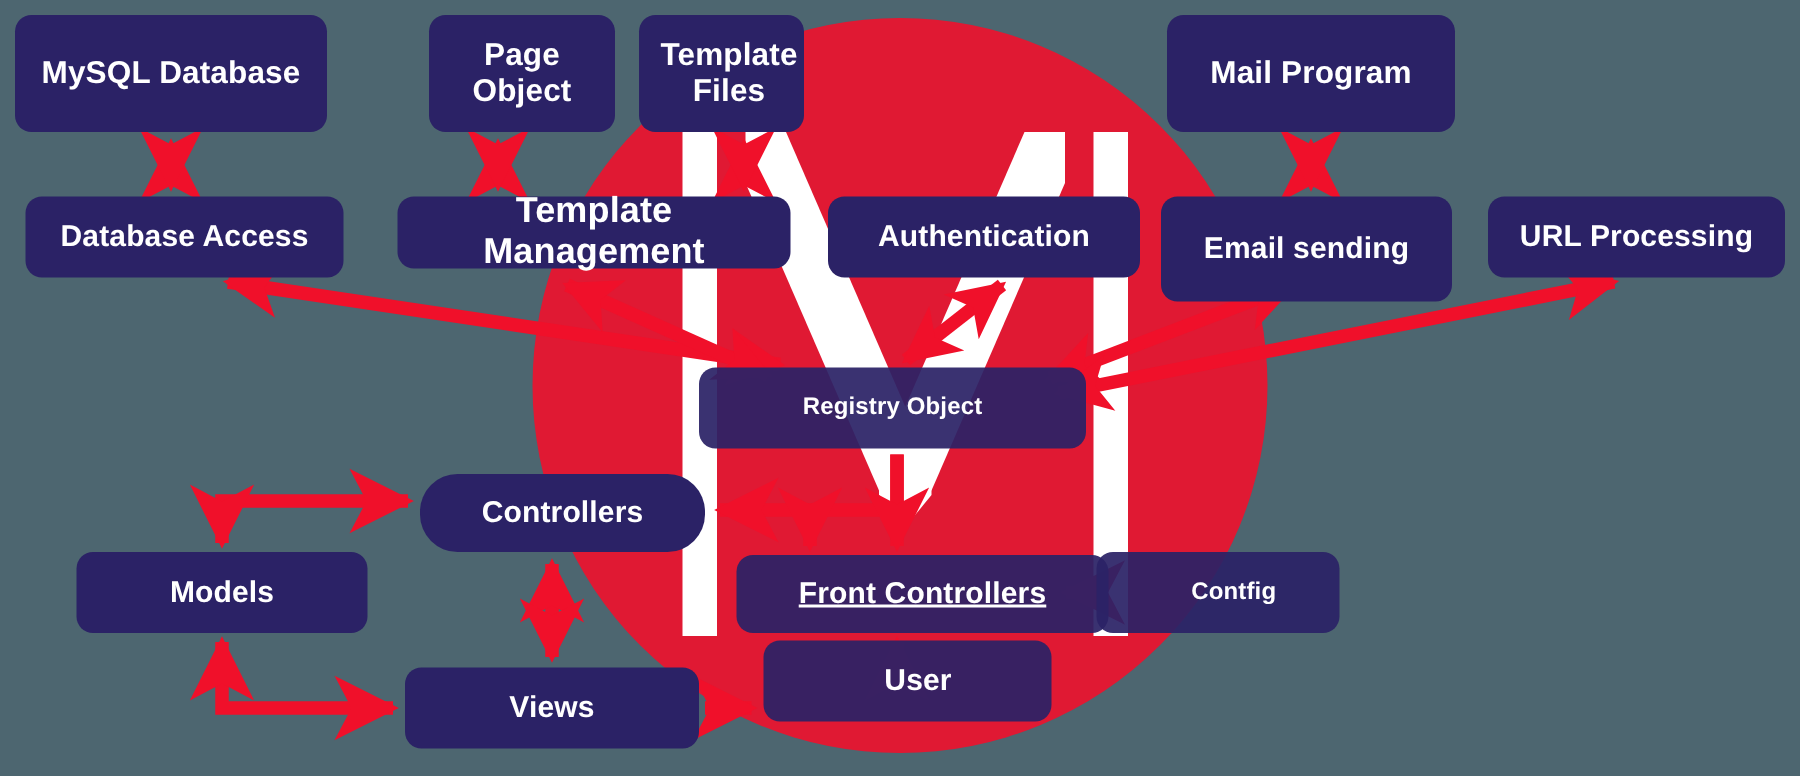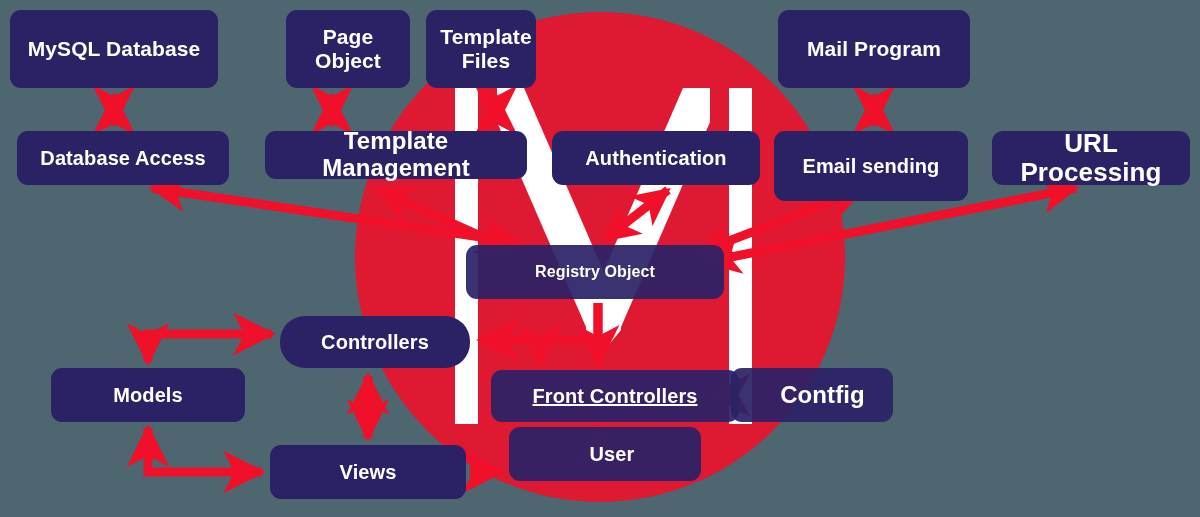--- a/index.html
+++ b/index.html
@@ -93,22 +93,22 @@
 
   <div id="nodes">
       <div class="node" style="left: 10px; top: 10px; width: 208px; height: 78px; font-size: 21px;">MySQL Database</div>
       <div class="node" style="left: 286px; top: 10px; width: 124px; height: 78px; font-size: 21px;">Page<br>Object</div>
       <div class="node" style="left: 426px; top: 10px; width: 110px; height: 78px; font-size: 21px; padding-left: 20px;">Template<br>Files</div>
       <div class="node" style="left: 778px; top: 10px; width: 192px; height: 78px; font-size: 21px;">Mail Program</div>
       <div class="node" style="left: 17px; top: 131px; width: 212px; height: 54px; font-size: 20px;">Database Access</div>
       <div class="node" style="left: 265px; top: 131px; width: 262px; height: 48px; font-size: 24px;">Template Management</div>
       <div class="node" style="left: 552px; top: 131px; width: 208px; height: 54px; font-size: 20px;">Authentication</div>
       <div class="node" style="left: 774px; top: 131px; width: 194px; height: 70px; font-size: 20px;">Email sending</div>
-      <div class="node" style="left: 992px; top: 131px; width: 198px; height: 54px; font-size: 26px;">URL Processing</div>
+      <div class="node" style="left: 992px; top: 131px; width: 198px; height: 54px; font-size: 20px;">URL Processing</div>
       <div class="node semi" style="left: 466px; top: 245px; width: 258px; height: 54px; font-size: 16px;">Registry Object</div>
       <div class="node" style="left: 280px; top: 316px; width: 190px; height: 52px; font-size: 20px; border-radius: 25px;">Controllers</div>
       <div class="node" style="left: 51px; top: 368px; width: 194px; height: 54px; font-size: 20px;">Models</div>
       <div class="node semi" style="left: 491px; top: 370px; width: 248px; height: 52px; font-size: 20px; text-decoration: underline;">Front Controllers</div>
-      <div class="node semi" style="left: 731px; top: 368px; width: 162px; height: 54px; font-size: 24px; padding-left: 31px;">Contfig</div>
+      <div class="node semi" style="left: 731px; top: 368px; width: 162px; height: 54px; font-size: 16px; padding-left: 31px;">Contfig</div>
       <div class="node" style="left: 270px; top: 445px; width: 196px; height: 54px; font-size: 20px;">Views</div>
       <div class="node semi" style="left: 509px; top: 427px; width: 192px; height: 54px; font-size: 20px; padding-left: 24px;">User</div>
     </div>
 </div>
 
 </body></html>

